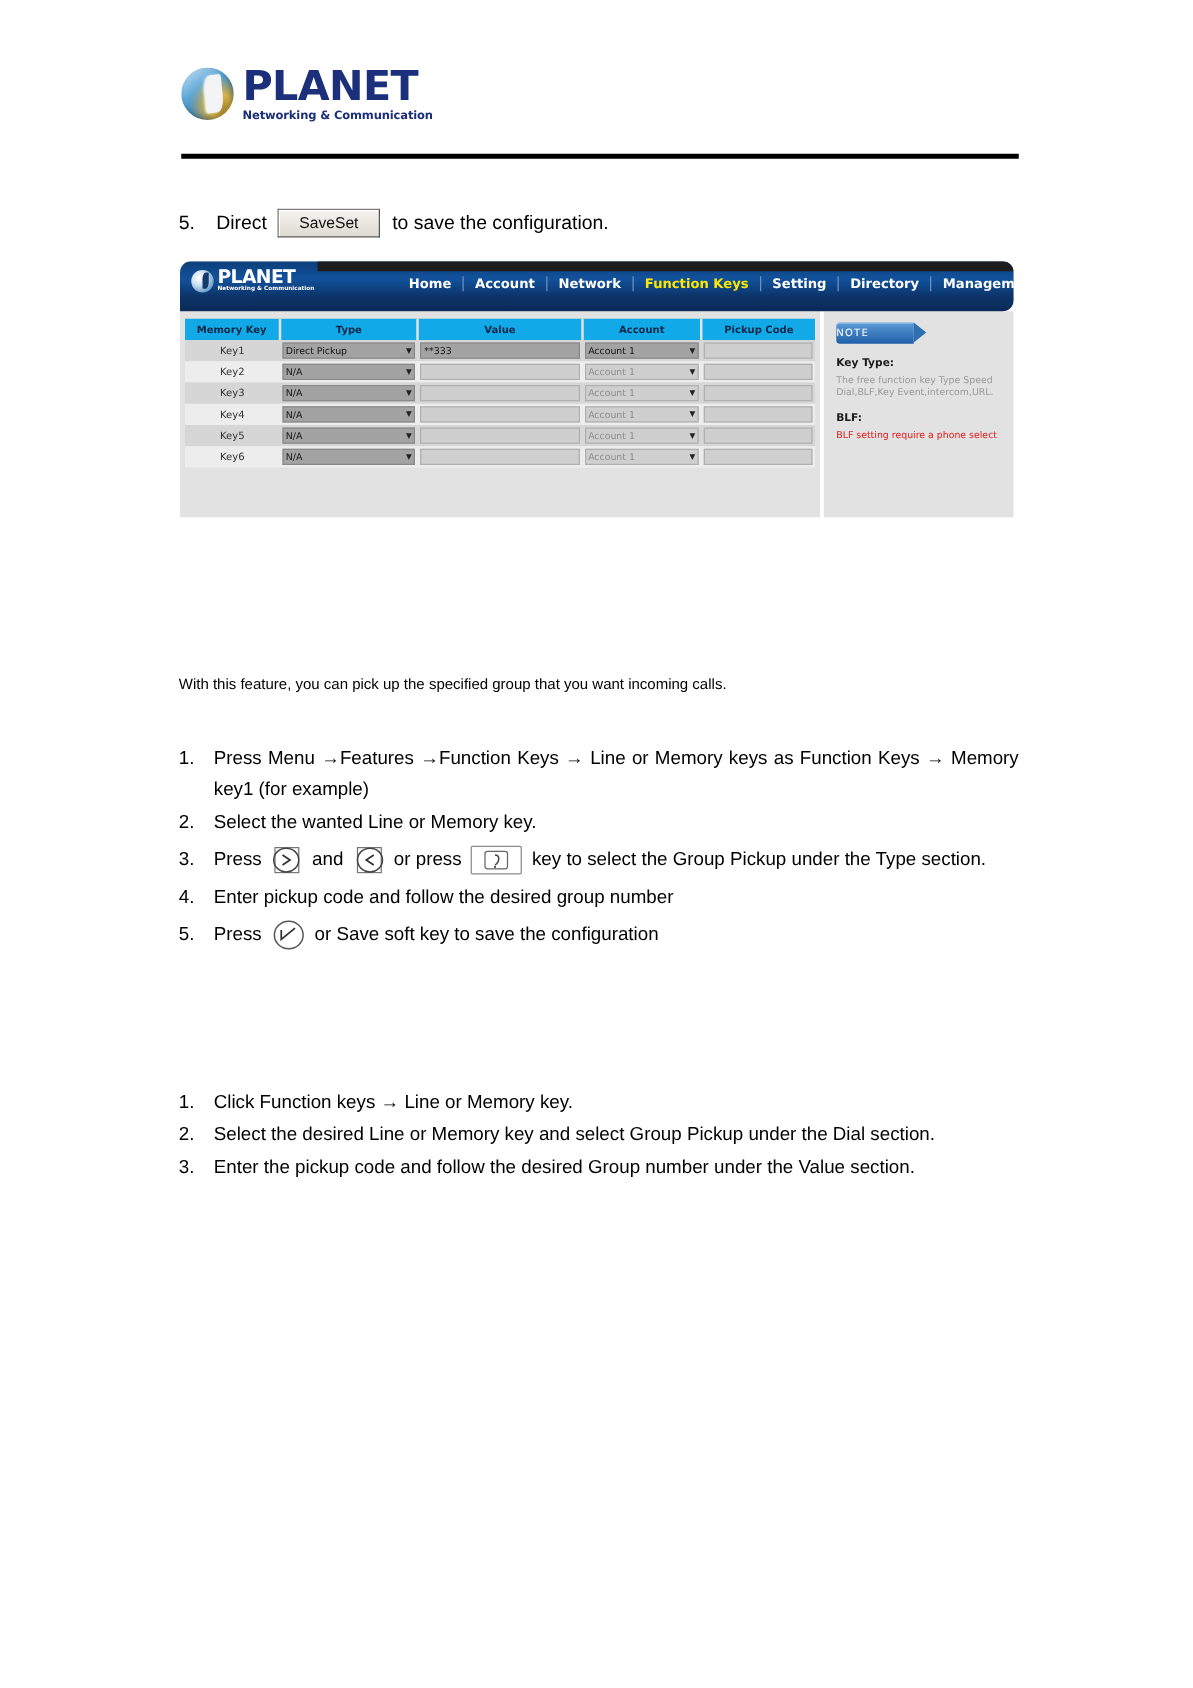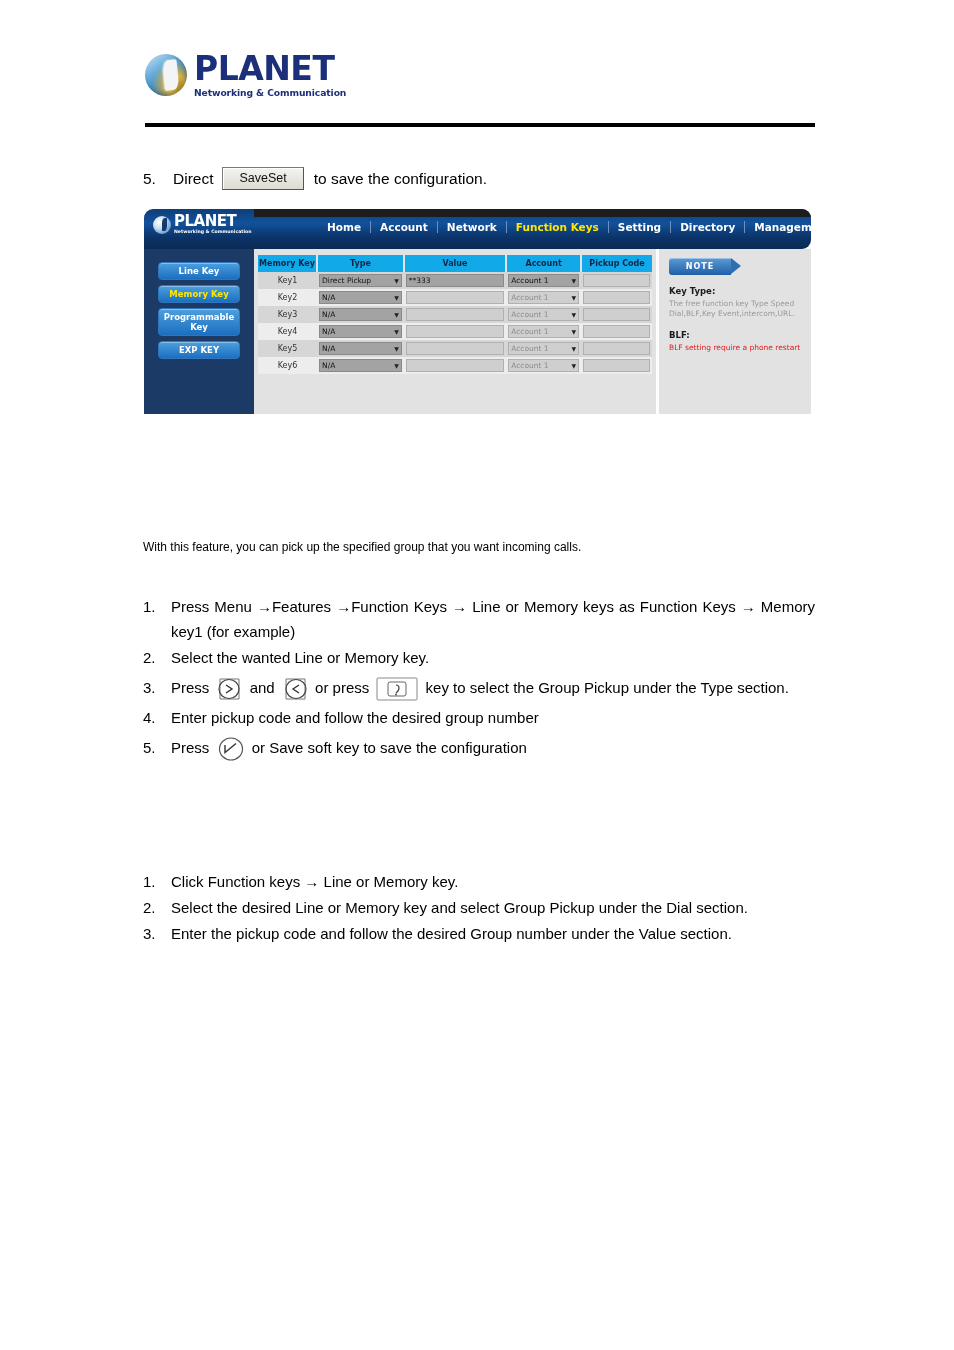--- a/index.html
+++ b/index.html
@@ -298,23 +298,22 @@
     padding: 9px 8px 0 10px;
     box-sizing: border-box;
     font-family: "DejaVu Sans", sans-serif;
   }
   .note-badge {
     width: 62px;
     height: 17px;
     background: linear-gradient(#5b9bd5, #1f5fa8);
     color: #ffffff;
     font-size: 8px;
-    font-weight: bold;
+    font-weight: normal;
     letter-spacing: 1px;
-    text-align: center;
     line-height: 17px;
     border-radius: 3px 0 0 3px;
     position: relative;
     box-shadow: inset 0 1px 0 rgba(255,255,255,.4);
   }
   .note-badge::after {
     content: "";
     position: absolute;
     right: -10px; top: 0;
     width: 0; height: 0;
@@ -423,26 +422,20 @@
       <span class="nav-item">Setting</span>
       <span class="nav-sep"></span>
       <span class="nav-item">Directory</span>
       <span class="nav-sep"></span>
       <span class="nav-item">Management</span>
     </div>
   </div>
 
   <div class="webui-body">
 
-    <div class="webui-sidebar">
-      <div class="side-btn">Line Key</div>
-      <div class="side-btn active">Memory Key</div>
-      <div class="side-btn">Programmable Key</div>
-      <div class="side-btn">EXP KEY</div>
-    </div>
 
     <div class="webui-main">
       <table class="keytable">
         <thead>
           <tr>
             <th class="col-key">Memory Key</th>
             <th class="col-type">Type</th>
             <th class="col-value">Value</th>
             <th class="col-account">Account</th>
             <th class="col-pickup">Pickup Code</th>
@@ -541,21 +534,21 @@
           </tr>
         </tbody>
       </table>
     </div>
 
     <div class="note-panel">
       <div class="note-badge">NOTE</div>
       <div class="note-h">Key Type:</div>
       <div class="note-p">The free function key Type Speed Dial,BLF,Key Event,intercom,URL.</div>
       <div class="note-h">BLF:</div>
-      <div class="note-p red">BLF setting require a phone restart</div>
+      <div class="note-p red">BLF setting require a phone select</div>
     </div>
 
   </div>
 </div>
 
 <div class="intro">With this feature, you can pick up the specified group that you want incoming calls.</div>
 
 <div class="list list-a">
   <div class="li">
     <span class="num">1.</span>

